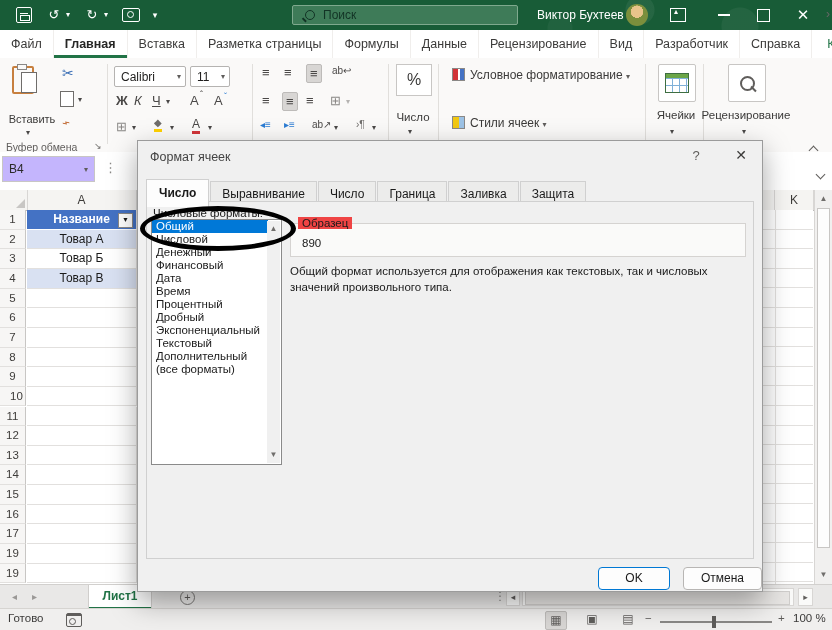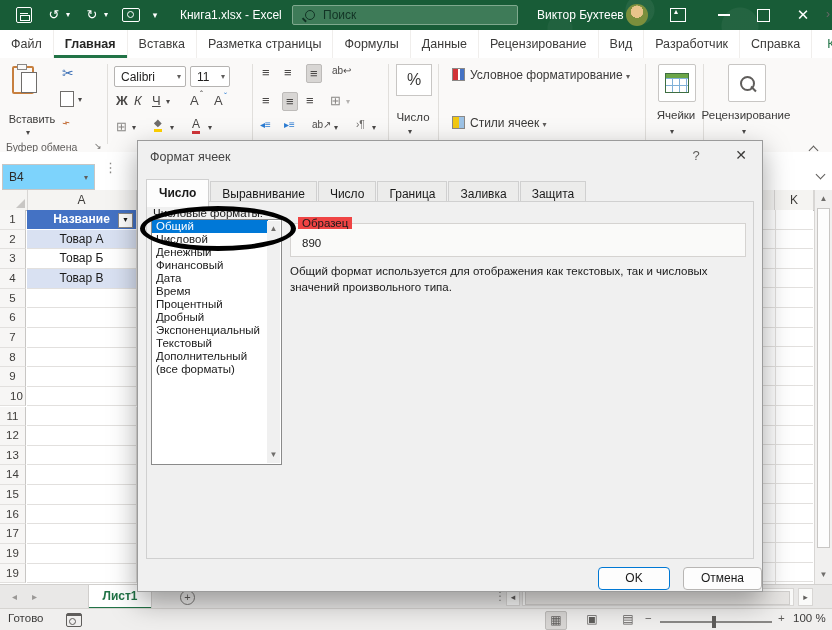--- a/index.html
+++ b/index.html
@@ -61,21 +61,21 @@
       repeating-linear-gradient(90deg,transparent 0 6px,#7FB0D8 6px 7px),
       repeating-linear-gradient(0deg,transparent 0 6px,#7FB0D8 6px 7px);background-color:#fff}
   .boxbtn{position:absolute;width:36px;height:36px;border:1px solid #C8C6C4;border-radius:2px;background:#fff;display:flex;align-items:center;justify-content:center}
   .mag2{width:11px;height:11px;border:2px solid #5f5d5b;border-radius:50%;position:relative}
   .mag2:after{content:"";position:absolute;left:8px;top:10px;width:7px;height:2px;background:#5f5d5b;transform:rotate(45deg)}
   .sticon{display:inline-block;width:13px;height:13px;border:1px solid #8a8886;box-sizing:border-box;margin-right:5px;vertical-align:-2px}
   .strow{position:absolute;left:452px;font-size:12px;color:#3b3a39;white-space:nowrap}
 
   
   #fxrow{left:0;top:152px;width:832px;height:38px;background:#fff;border-bottom:1px solid #D2D0CE}
-  #namebox{left:2px;top:12px;width:93px;height:26px;background:#7dd3fc;border:1px solid #C8C6C4;font-size:12px;color:#2b2a29;
+  #namebox{left:2px;top:4px;width:93px;height:26px;background:#c4b5fd;border:1px solid #C8C6C4;font-size:12px;color:#2b2a29;
            display:flex;align-items:center;justify-content:space-between;padding:0 6px;box-sizing:border-box}
   #fx-dots{left:104px;top:8px;font-size:13px;color:#8a8886}
   #fx-exp{right:8px;top:12px}
 
   
   #colheads{left:0;top:190px;width:832px;height:20px;background:#F5F4F2;border-bottom:1px solid #BDBBB9}
   .colhead{position:absolute;top:0;height:20px;line-height:20px;text-align:center;font-size:12px;color:#3e3c3a;border-right:1px solid #D8D6D4;box-sizing:border-box}
   #corner{left:0;top:0;width:27px;height:20px;border-right:1px solid #D8D6D4;background:#F5F4F2}
   #corner:after{content:"";position:absolute;right:2px;bottom:2px;border-left:9px solid transparent;border-bottom:9px solid #C8C6C4}
   #rownums{left:0;top:210px;width:27px}
@@ -156,21 +156,20 @@
 <body>
 
 <div class="abs" id="titlebar">
   <div class="abs" id="save-ic"></div>
   <div class="tb-ic" style="left:46px;width:16px">↺</div>
   <div class="tb-ic" style="left:63px;width:10px;font-size:8px">▾</div>
   <div class="tb-ic" style="left:84px;width:16px">↻</div>
   <div class="tb-ic" style="left:101px;width:10px;font-size:8px">▾</div>
   <div class="abs" id="cam-ic"></div>
   <div class="tb-ic" style="left:148px;width:14px;font-size:9px">▾</div>
-  <div class="tb-ic" id="tb-title">Книга1.xlsx - Excel</div>
   <div class="abs" id="tb-search">
     <span class="mag"></span>
     <span>Поиск</span>
   </div>
   <div class="tb-ic" id="tb-user">Виктор Бухтеев</div>
   <div class="abs" id="tb-avatar"></div>
   <div class="abs" id="ribdisp-ic"></div>
   <div class="abs" id="min-ic"></div>
   <div class="abs" id="max-ic"></div>
   <div class="abs" id="close-ic">✕</div>

